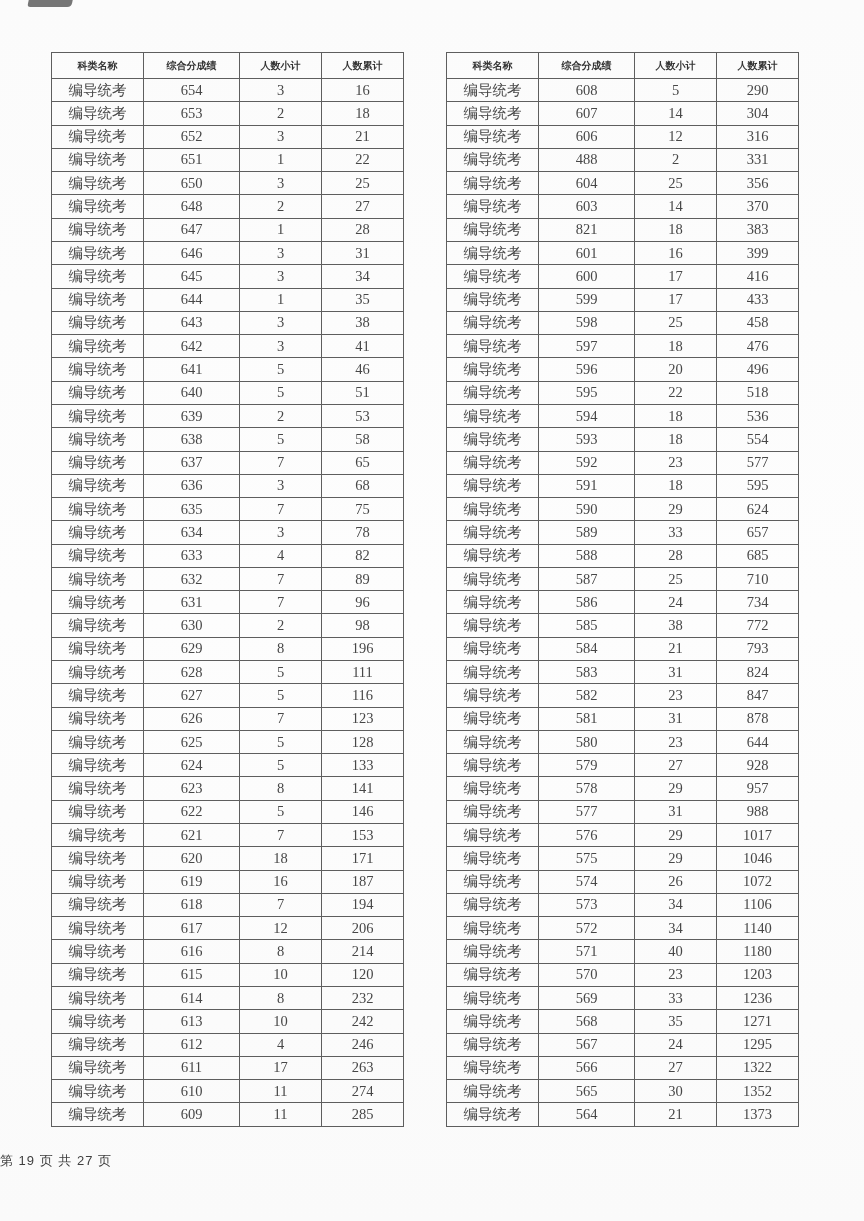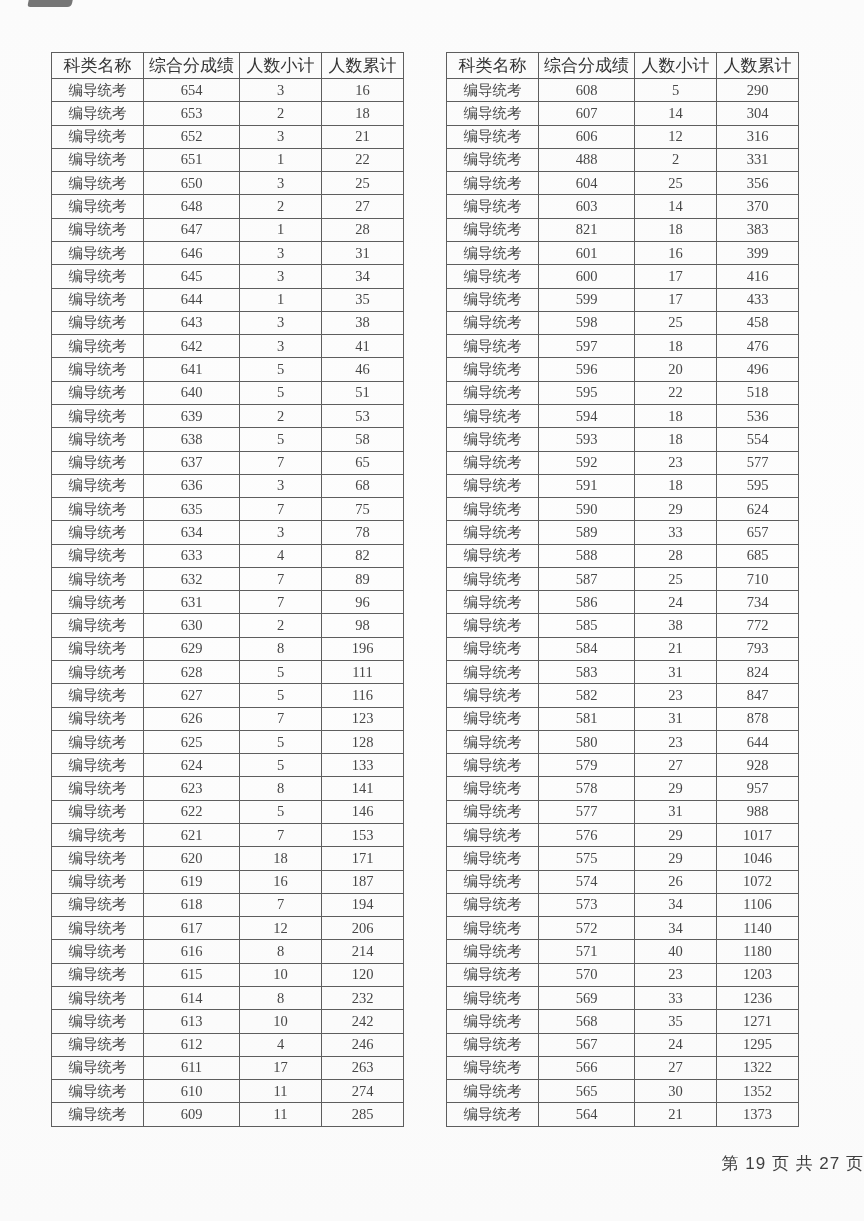--- a/index.html
+++ b/index.html
@@ -47,37 +47,37 @@
   table.score-table th,
   table.score-table td {
     border: 1px solid #5e5e5e;
     text-align: center;
     vertical-align: middle;
     padding: 0;
     white-space: nowrap;
     overflow: hidden;
   }
   table.score-table th {
-    font-size: 17px;
-    font-weight: normal;
+    font-size: 10px;
+    font-weight: bold;
     color: #343434;
     height: 25px;
   }
   table.score-table td {
     font-size: 14.5px;
     color: #474747;
   }
   .page-footer {
     position: absolute;
     left: 0;
     top: 1152px;
     width: 100%;
-    text-align: right;
+    text-align: left;
     font-family: "Liberation Sans", "DejaVu Sans", sans-serif;
-    font-size: 17px;
+    font-size: 13px;
     color: #3f3f3f;
     letter-spacing: 1px;
   }
 </style>
 </head>
 <body>
 
 <div class="page">
   <div class="scan-artifact"></div>
 

